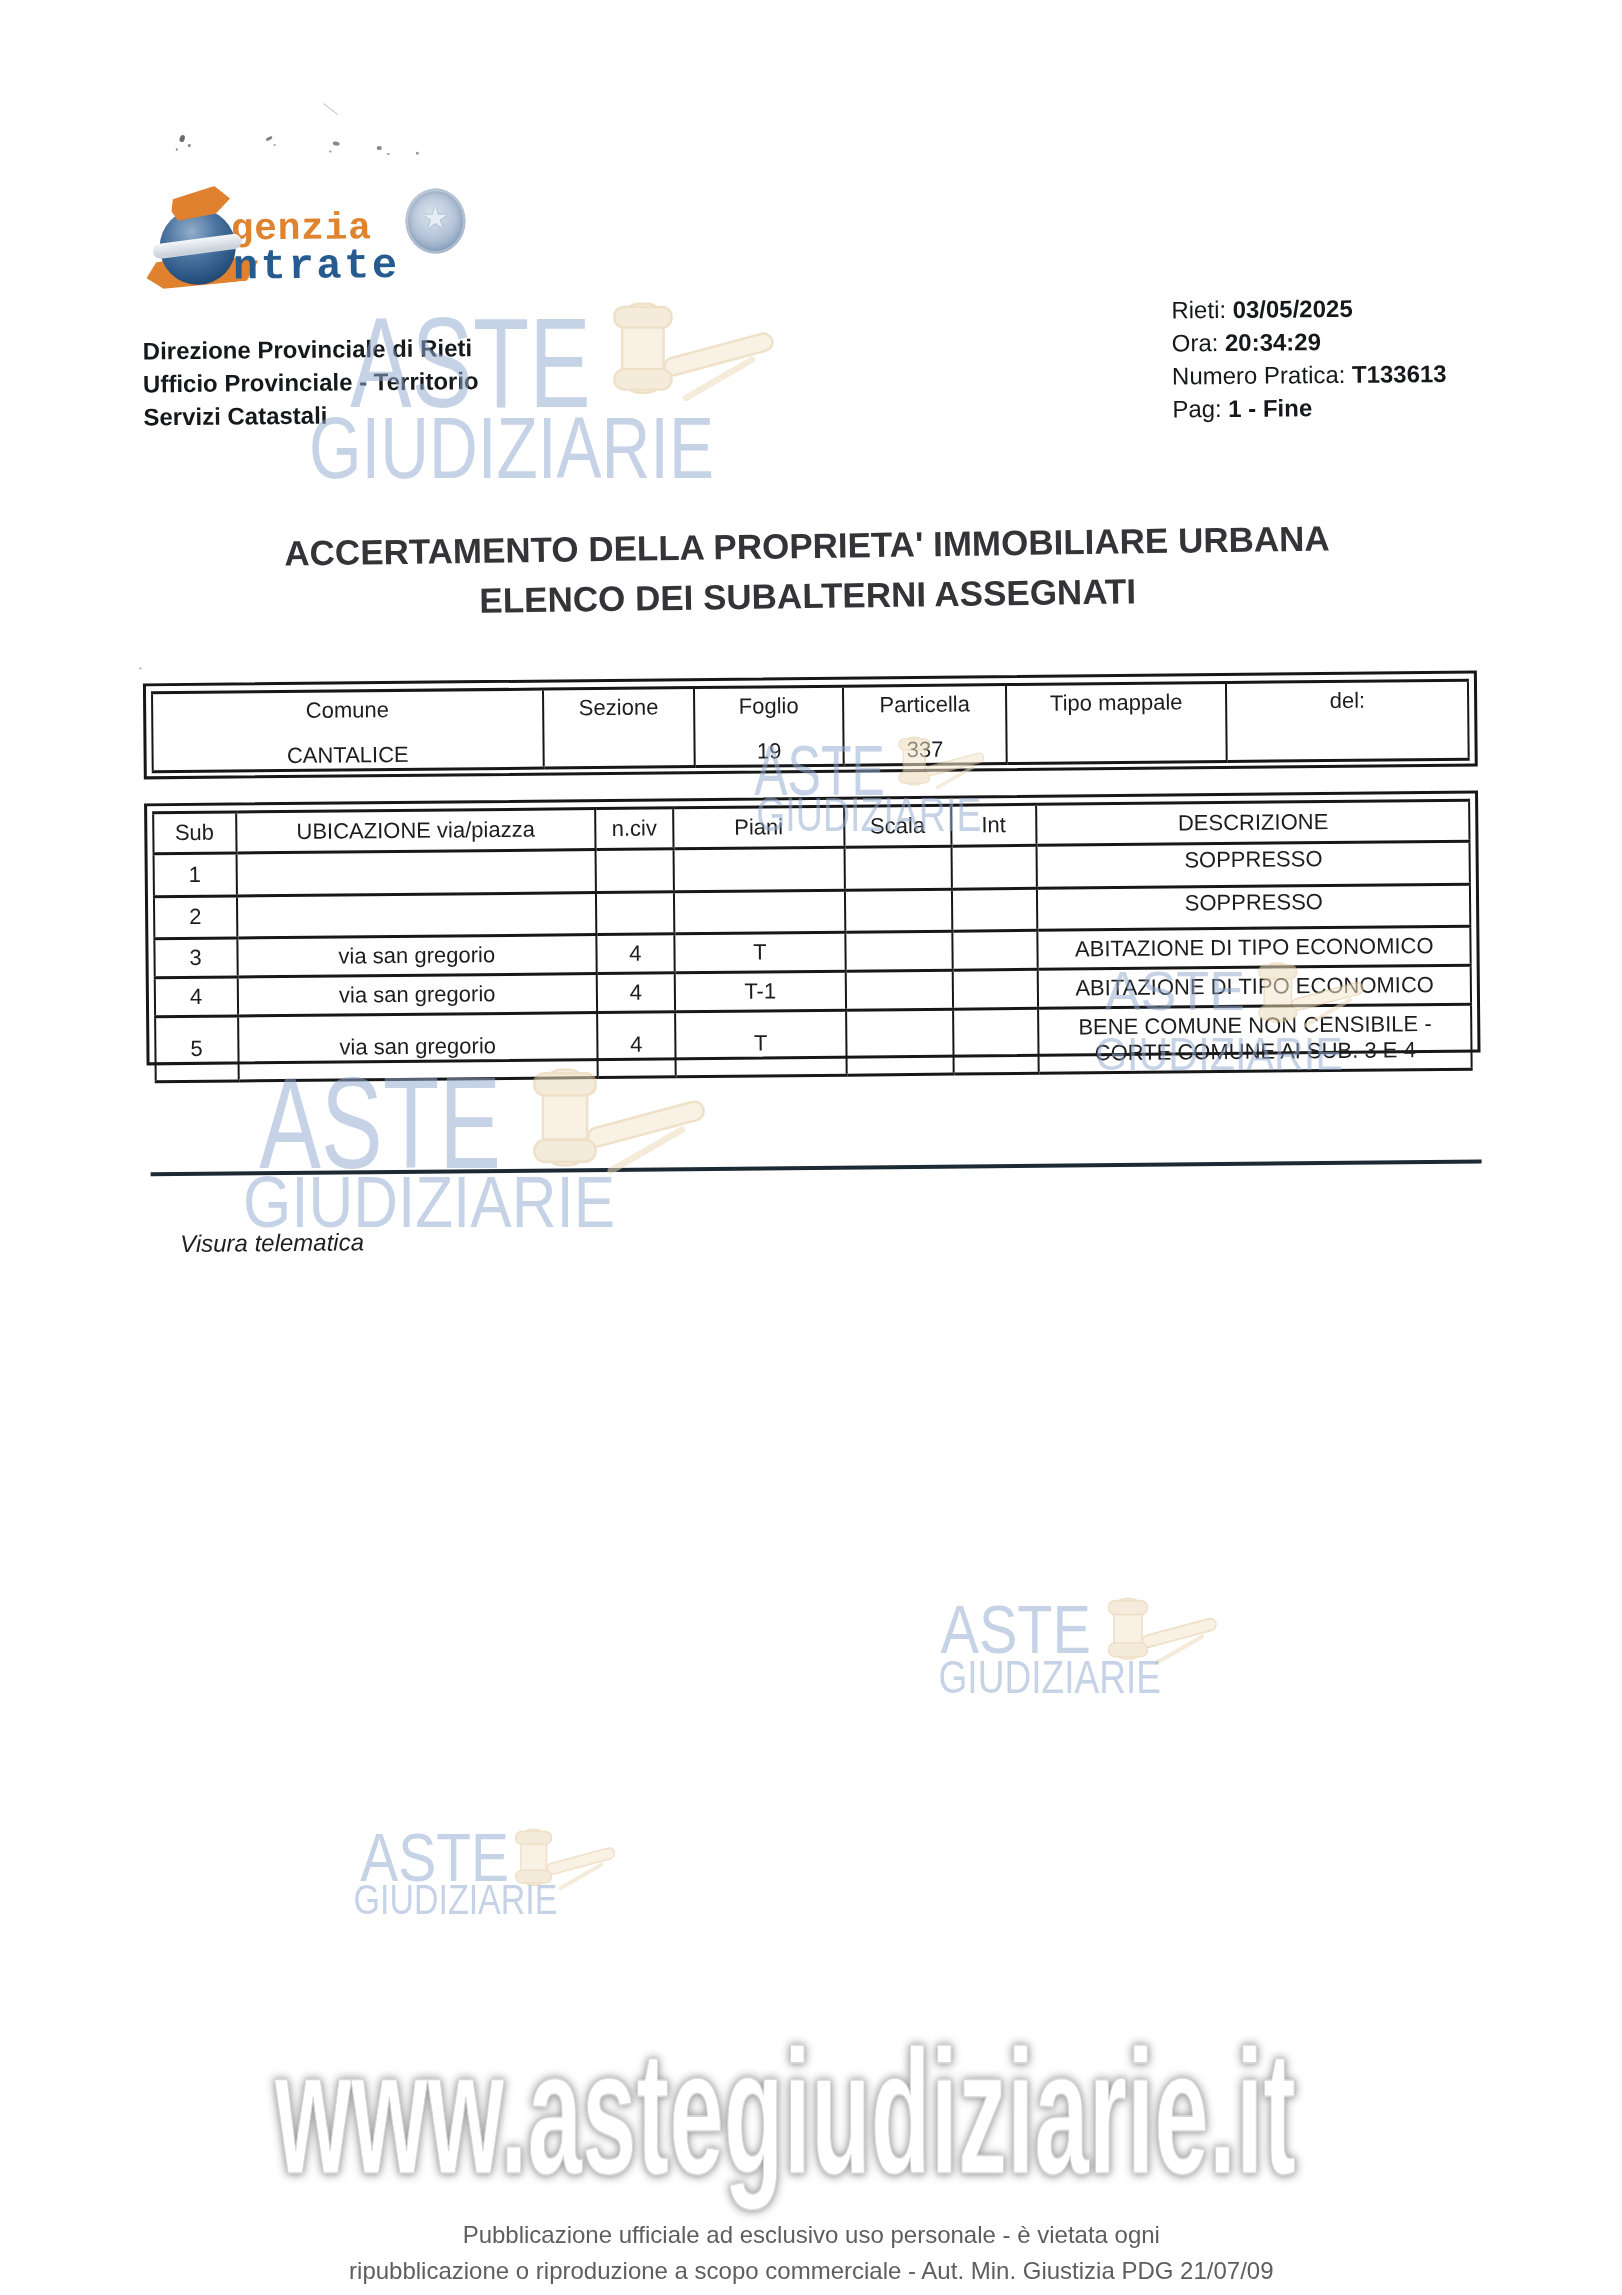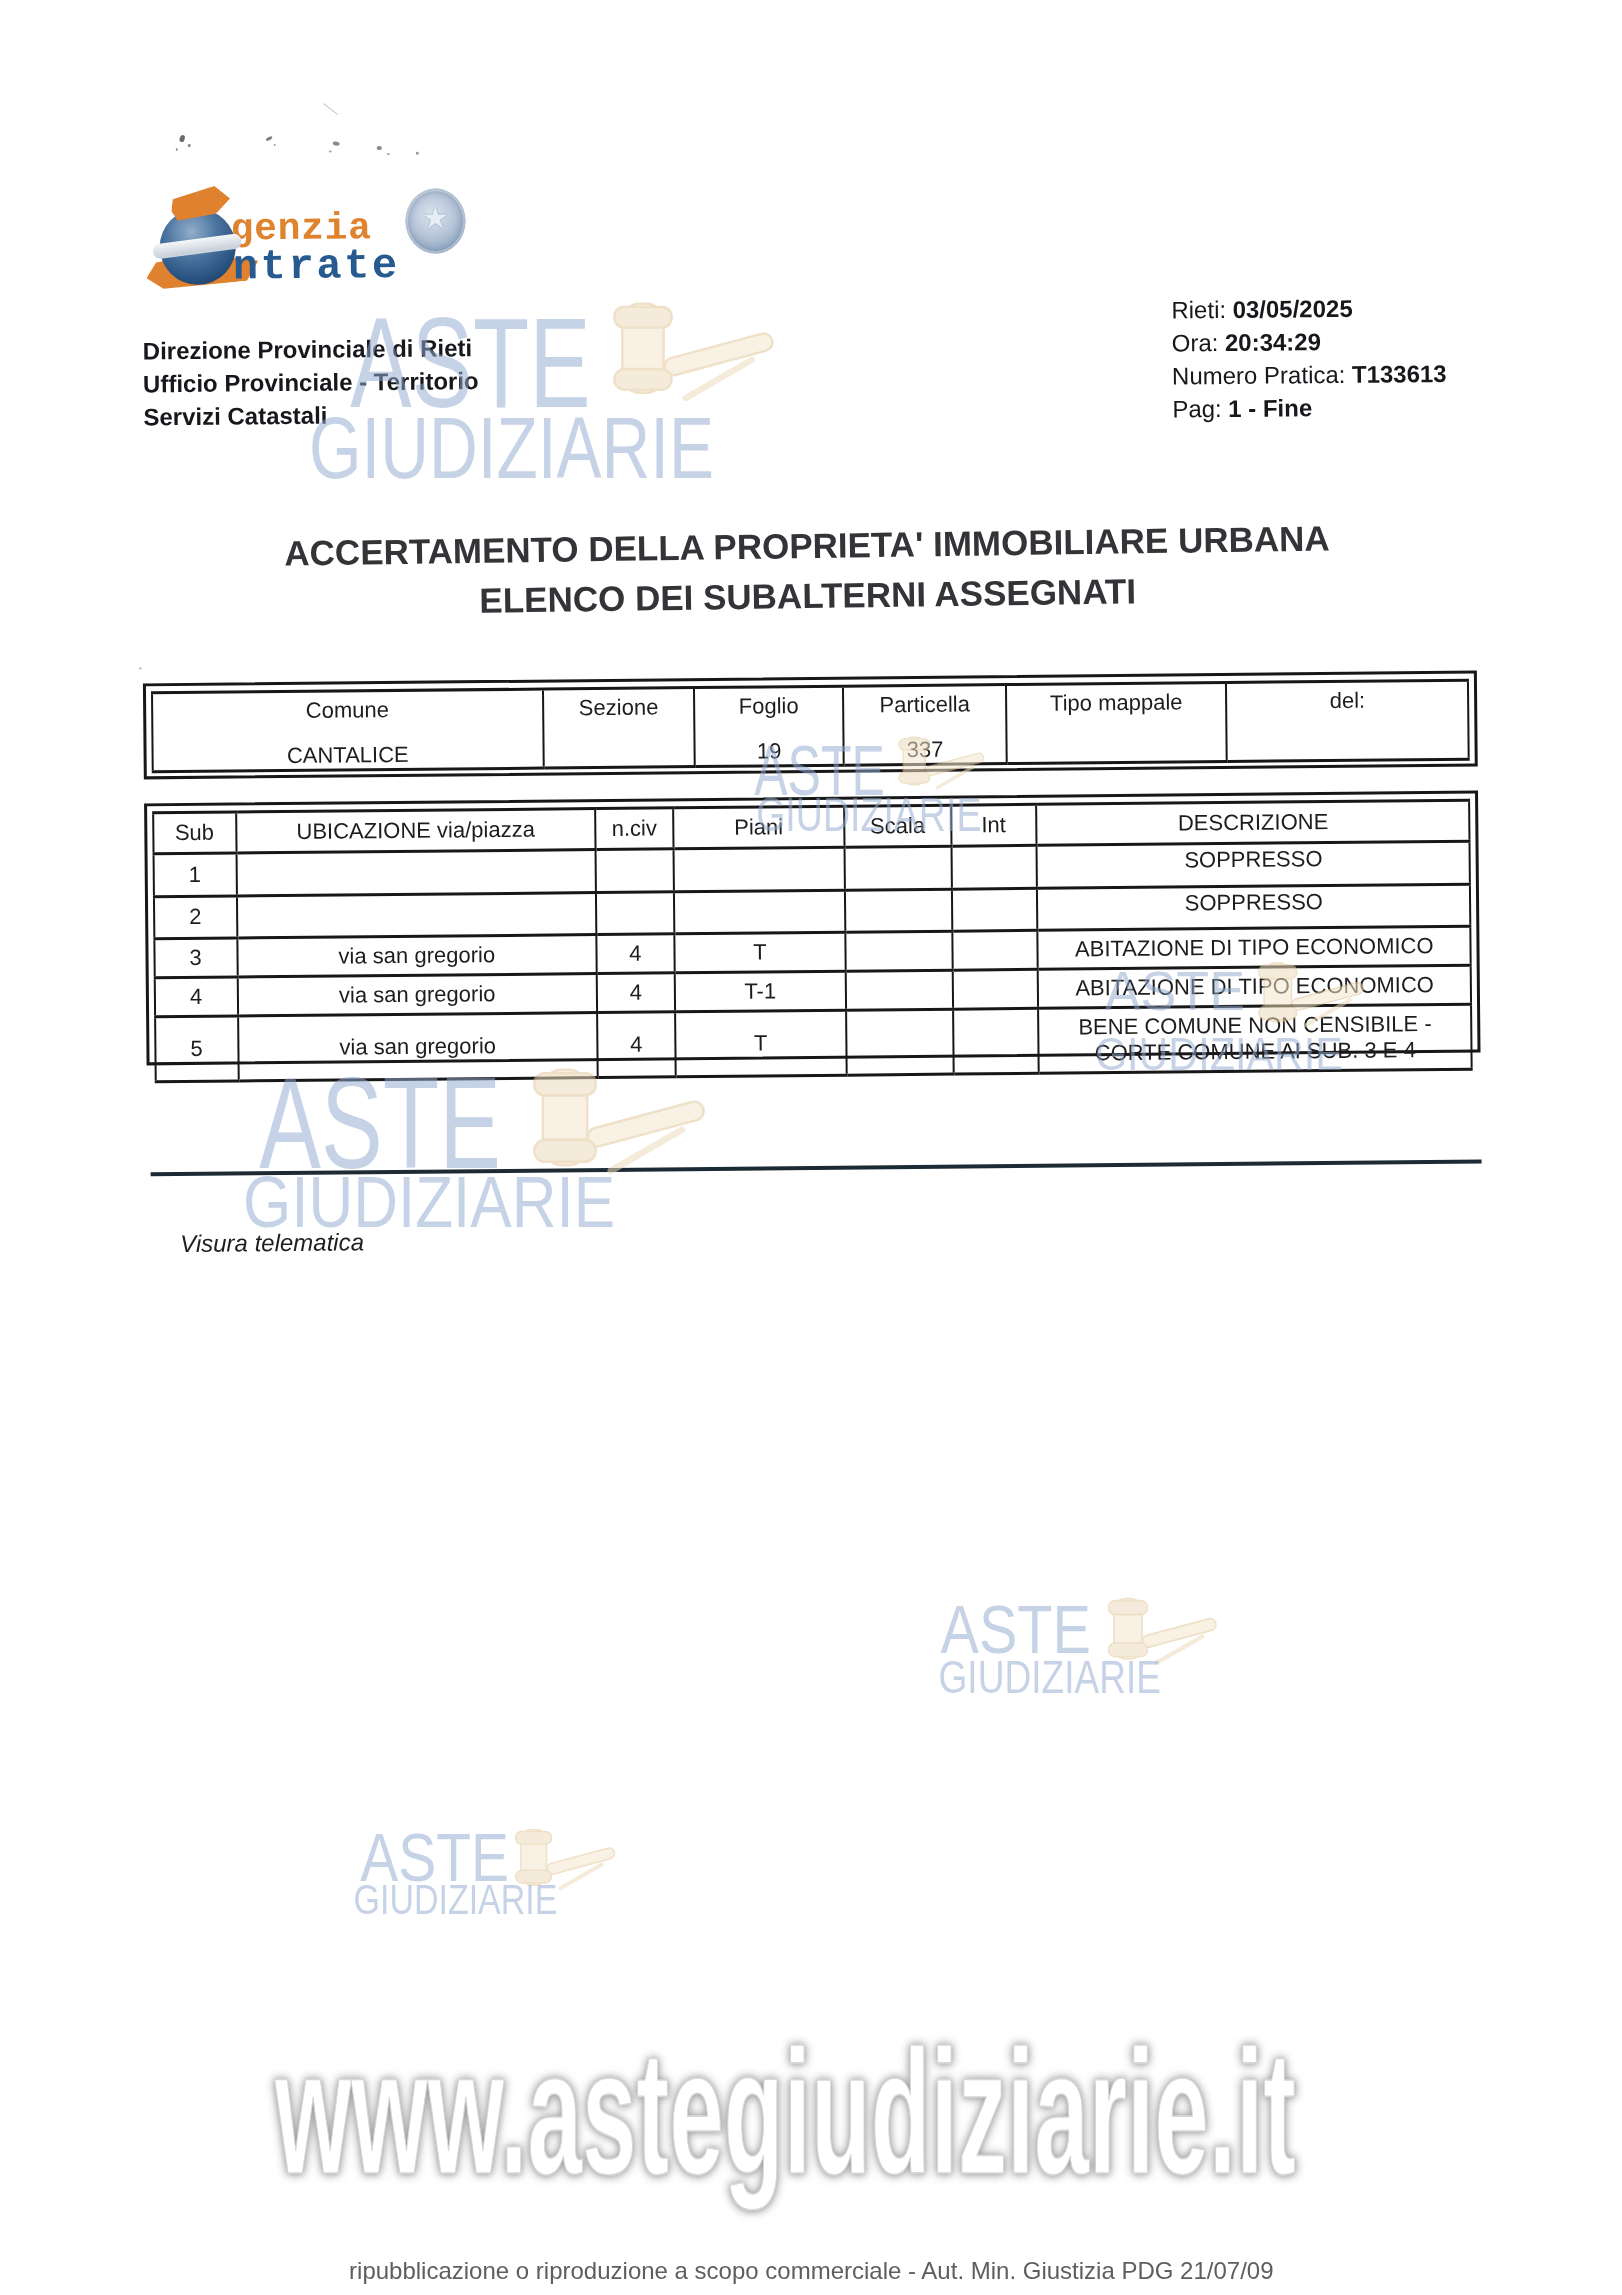--- a/index.html
+++ b/index.html
@@ -291,18 +291,19 @@
     <svg class="wm" style="left:350px;top:1796px;" width="288" height="111" viewBox="0 0 440 170">
       <text x="15" y="100" font-size="104" textLength="228" lengthAdjust="spacingAndGlyphs">ASTE</text>
       <use href="#gavel" class="wm-gavel" x="235" y="12" width="175" height="116"></use>
       <text x="5" y="150" font-size="66" textLength="312" lengthAdjust="spacingAndGlyphs">GIUDIZIARIE</text>
     </svg>
 
     <svg class="www-wm" width="1047" height="236" viewBox="0 0 1600 360">
       <text x="20" y="250" font-size="270" textLength="1560" lengthAdjust="spacingAndGlyphs">www.astegiudiziarie.it</text>
     </svg>
 
+    <div class="footer f1">Pubblicazione ufficiale ad esclusivo uso personale - è vietata ogni</div>
     <div class="footer f2">ripubblicazione o riproduzione a scopo commerciale - Aut. Min. Giustizia PDG 21/07/09</div>
     <div class="page-mark">-</div>
   </div>
 
 </div>
 
 
 </body></html>

